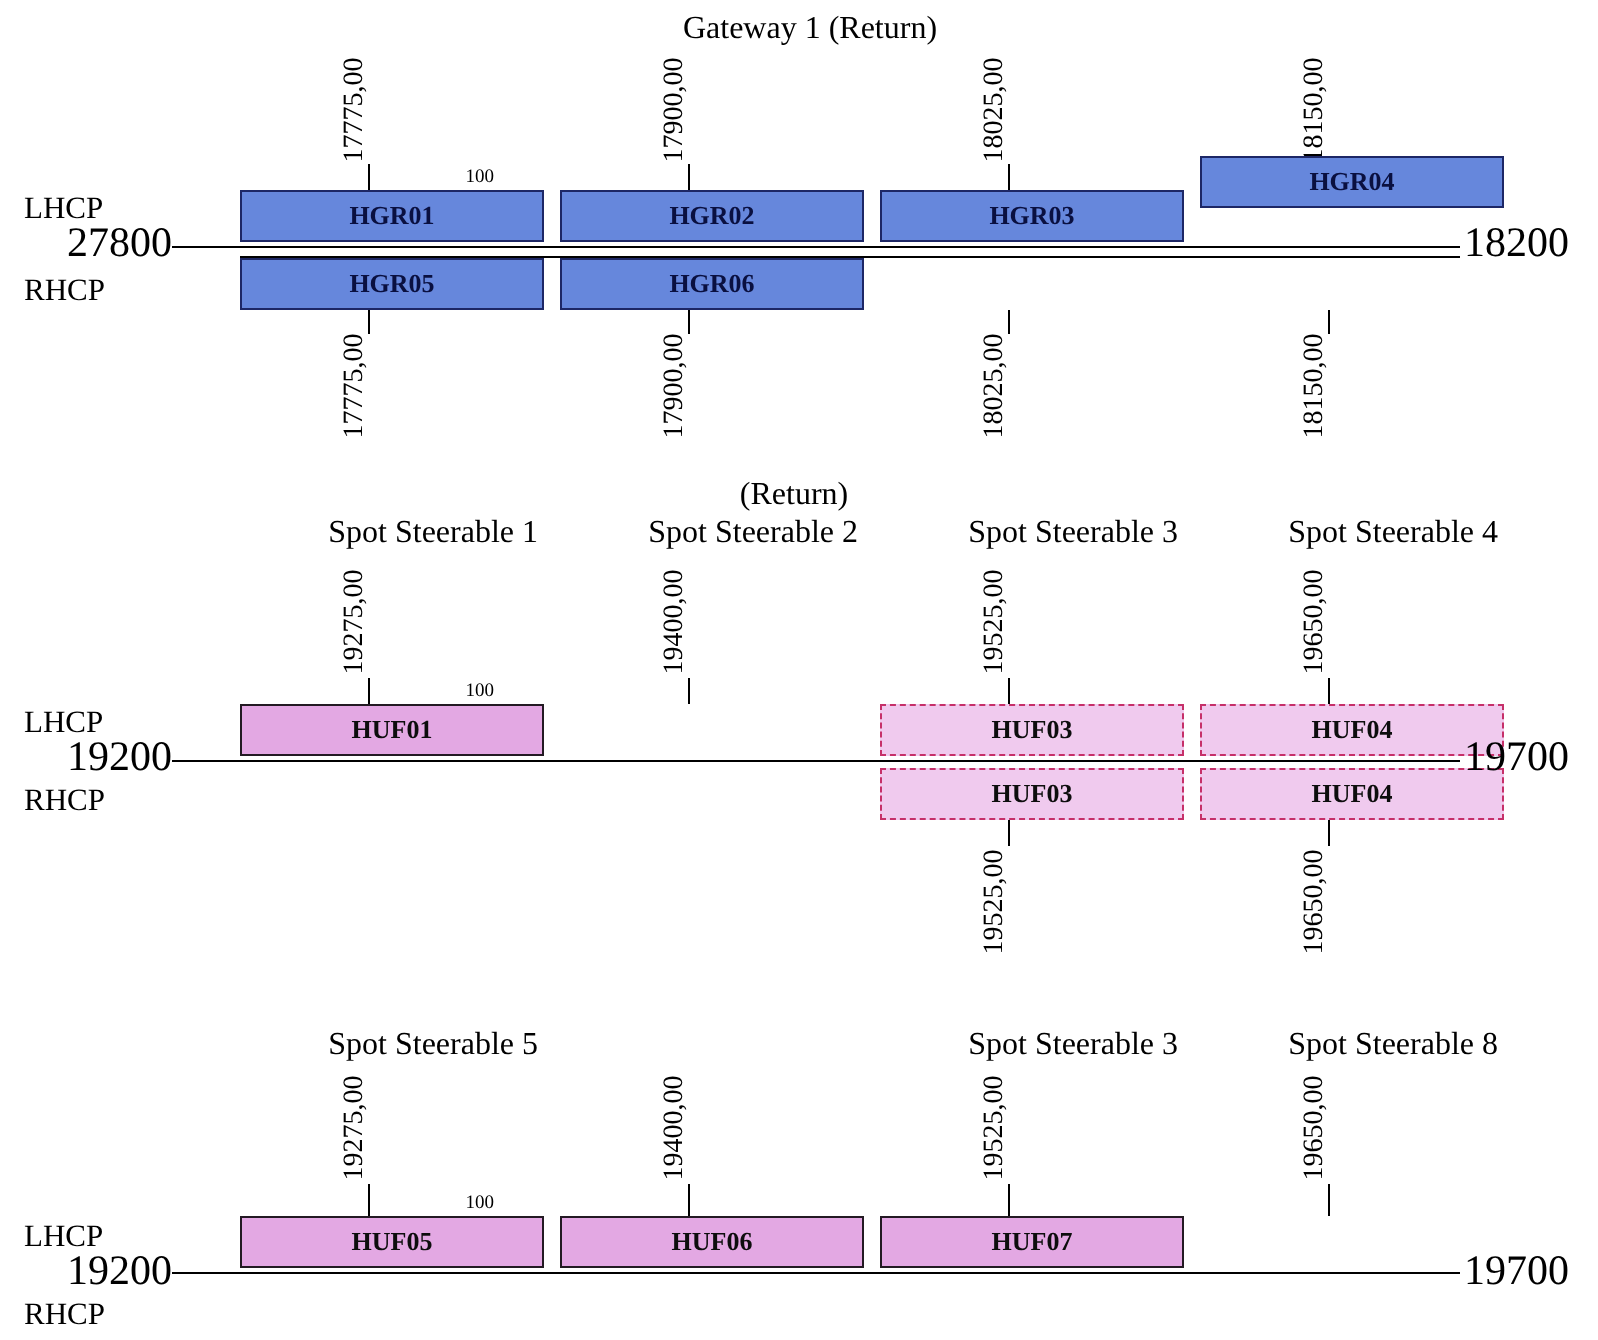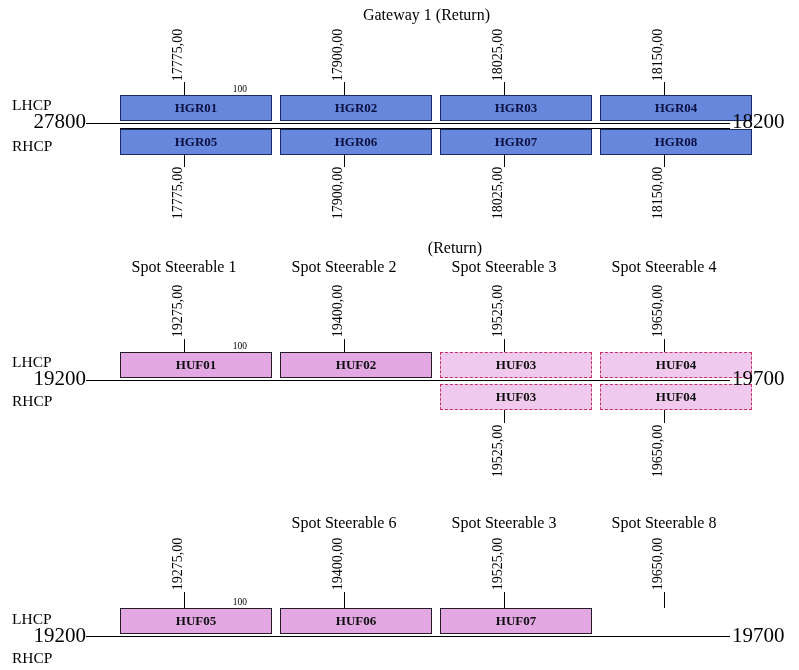--- a/index.html
+++ b/index.html
@@ -2,22 +2,22 @@
 <html><head>
 <meta charset="utf-8">
 <style>
   * { margin:0; padding:0; box-sizing:border-box; }
   html,body { background:#ffffff; }
   .canvas {
     position:relative; width:799px; height:670px; background:#ffffff;
     font-family:"Liberation Serif","DejaVu Serif",serif; color:#000;
     overflow:hidden;
   }
-  .title    { position:absolute; width:170px; text-align:right; font-size:16px; }
-  .beam-label{ position:absolute; width:170px; text-align:center; font-size:16px; }
+  .title    { position:absolute; width:170px; text-align:center; font-size:16px; }
+  .beam-label{ position:absolute; width:170px; text-align:right; font-size:16px; }
   .vlabel   { position:absolute; transform:translate(-50%,-50%) rotate(-90deg);
               transform-origin:center; white-space:nowrap; font-size:14px; }
   .tick     { position:absolute; width:1px; background:#000; }
   .axis     { position:absolute; height:1px; background:#000; }
   .box      { position:absolute; width:152px; height:26px; display:flex;
               align-items:center; justify-content:center;
               font-weight:bold; font-size:13px; }
   .blue     { background:#6687DC; border:1px solid #1d2766; color:#0a1040; }
   .pink     { background:#E3A8E3; border:1px solid #231a23; color:#0d0d0d; }
   .pinkdash { background:#F0CAEE; border:1px dashed #C63069; color:#0d0d0d; }
@@ -41,29 +41,27 @@
   <div class="tick" style="left:184px;top:82px;height:13px"></div>
   <div class="tick" style="left:344px;top:82px;height:13px"></div>
   <div class="tick" style="left:504px;top:82px;height:13px"></div>
   <div class="tick" style="left:664px;top:82px;height:13px"></div>
 
   <div class="small-bw" style="left:207px;top:84px">100</div>
 
   <div class="box blue" style="left:120px;top:95px">HGR01</div>
   <div class="box blue" style="left:280px;top:95px">HGR02</div>
   <div class="box blue" style="left:440px;top:95px">HGR03</div>
-  <div class="box blue" style="left:600px;top:95px">HGR04</div>
+  <div class="box blue" style="left:600px;top:78px">HGR04</div>
 
   <div class="axis" style="left:86px;top:123px;width:644px"></div>
   <div class="axis" style="left:120px;top:128px;width:610px"></div>
 
   <div class="box blue" style="left:120px;top:129px">HGR05</div>
   <div class="box blue" style="left:280px;top:129px">HGR06</div>
-  <div class="box blue" style="left:440px;top:129px">HGR07</div>
-  <div class="box blue" style="left:600px;top:129px">HGR08</div>
 
   <div class="tick" style="left:184px;top:155px;height:12px"></div>
   <div class="tick" style="left:344px;top:155px;height:12px"></div>
   <div class="tick" style="left:504px;top:155px;height:12px"></div>
   <div class="tick" style="left:664px;top:155px;height:12px"></div>
 
   <div class="vlabel" style="left:178px;top:193px">17775,00</div>
   <div class="vlabel" style="left:338px;top:193px">17900,00</div>
   <div class="vlabel" style="left:498px;top:193px">18025,00</div>
   <div class="vlabel" style="left:658px;top:193px">18150,00</div>
@@ -86,41 +84,40 @@
   <div class="vlabel" style="left:658px;top:311px">19650,00</div>
 
   <div class="tick" style="left:184px;top:339px;height:13px"></div>
   <div class="tick" style="left:344px;top:339px;height:13px"></div>
   <div class="tick" style="left:504px;top:339px;height:13px"></div>
   <div class="tick" style="left:664px;top:339px;height:13px"></div>
 
   <div class="small-bw" style="left:207px;top:341px">100</div>
 
   <div class="box pink" style="left:120px;top:352px">HUF01</div>
-  <div class="box pink" style="left:280px;top:352px">HUF02</div>
   <div class="box pinkdash" style="left:440px;top:352px">HUF03</div>
   <div class="box pinkdash" style="left:600px;top:352px">HUF04</div>
 
   <div class="axis" style="left:86px;top:380px;width:644px"></div>
 
   <div class="box pinkdash" style="left:440px;top:384px">HUF03</div>
   <div class="box pinkdash" style="left:600px;top:384px">HUF04</div>
 
   <div class="tick" style="left:504px;top:410px;height:13px"></div>
   <div class="tick" style="left:664px;top:410px;height:13px"></div>
 
   <div class="vlabel" style="left:498px;top:451px">19525,00</div>
   <div class="vlabel" style="left:658px;top:451px">19650,00</div>
 
   <div class="side-label" style="left:12px;top:353px">LHCP</div>
   <div class="freq-big left" style="left:24px;top:367px">19200</div>
   <div class="side-label" style="left:12px;top:392px">RHCP</div>
   <div class="freq-big" style="left:732px;top:367px">19700</div>
 
-  <div class="beam-label" style="left:259px;top:514px">Spot Steerable 6</div>
+  <div class="beam-label" style="left:99px;top:514px">Spot Steerable 5</div>
   <div class="beam-label" style="left:419px;top:514px">Spot Steerable 3</div>
   <div class="beam-label" style="left:579px;top:514px">Spot Steerable 8</div>
 
   <div class="vlabel" style="left:178px;top:564px">19275,00</div>
   <div class="vlabel" style="left:338px;top:564px">19400,00</div>
   <div class="vlabel" style="left:498px;top:564px">19525,00</div>
   <div class="vlabel" style="left:658px;top:564px">19650,00</div>
 
   <div class="tick" style="left:184px;top:592px;height:16px"></div>
   <div class="tick" style="left:344px;top:592px;height:16px"></div>

